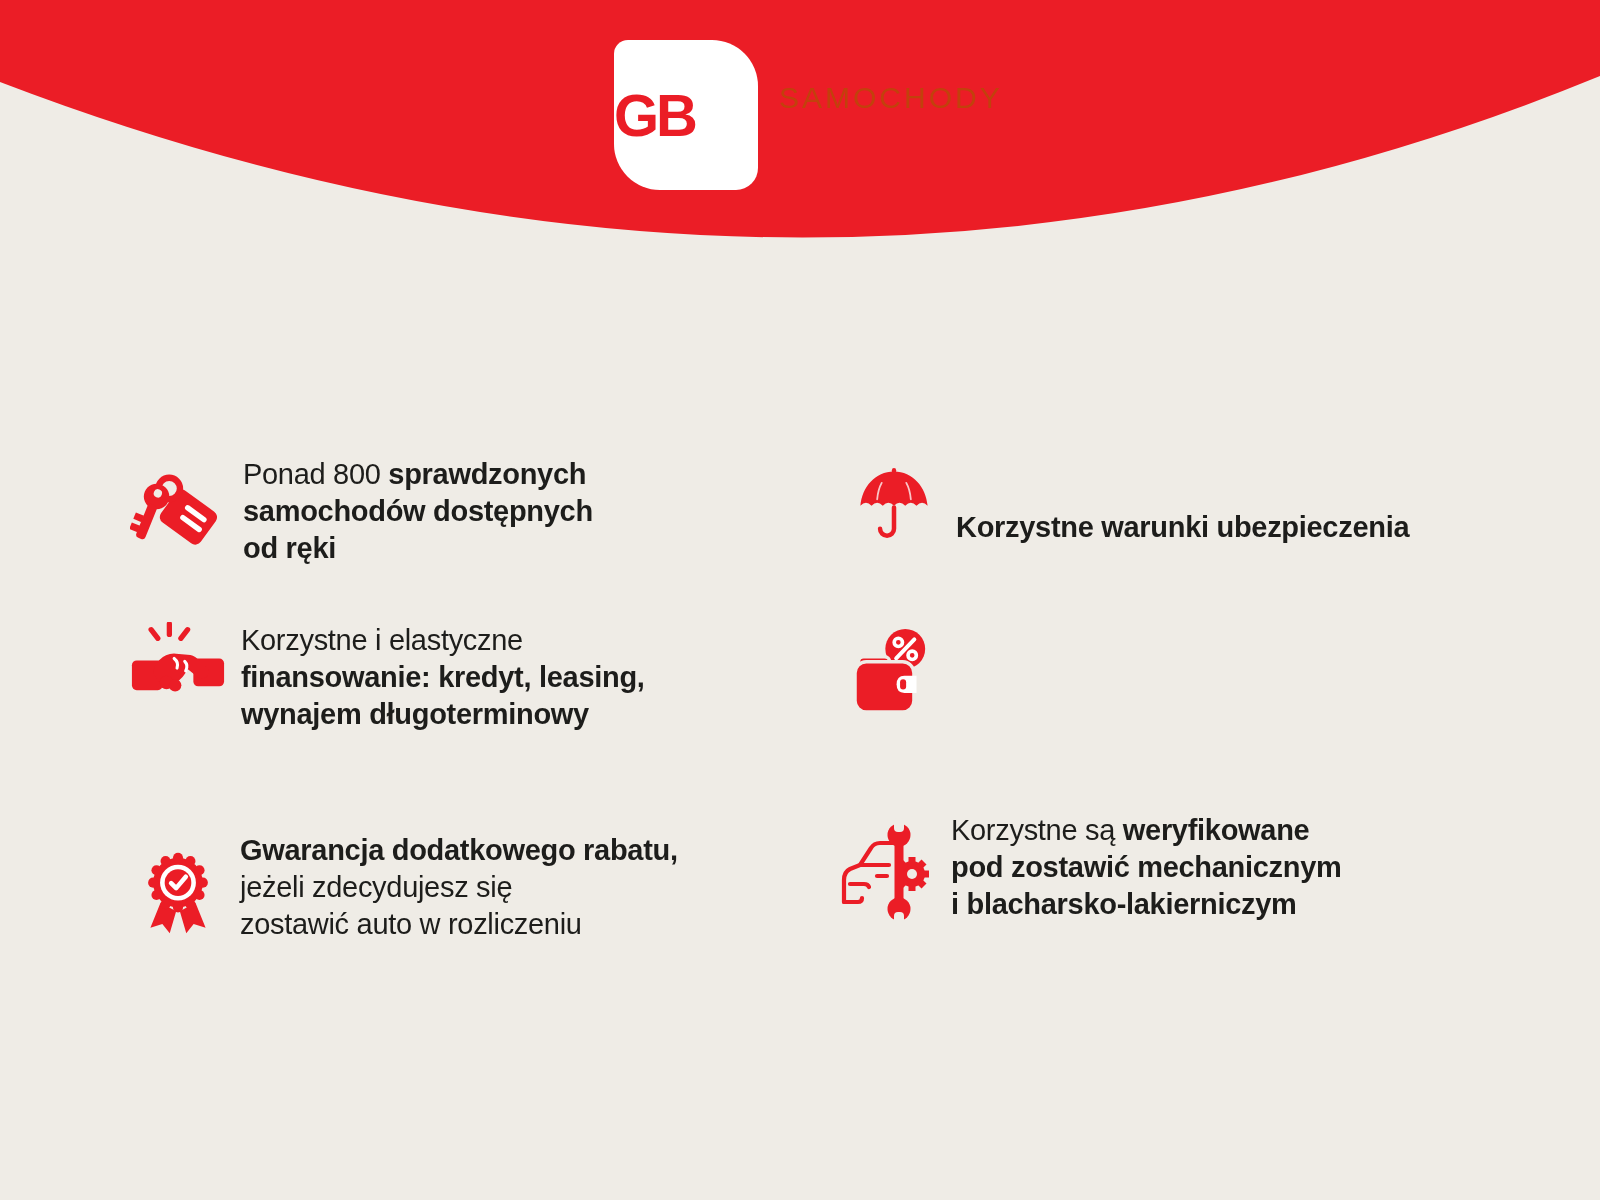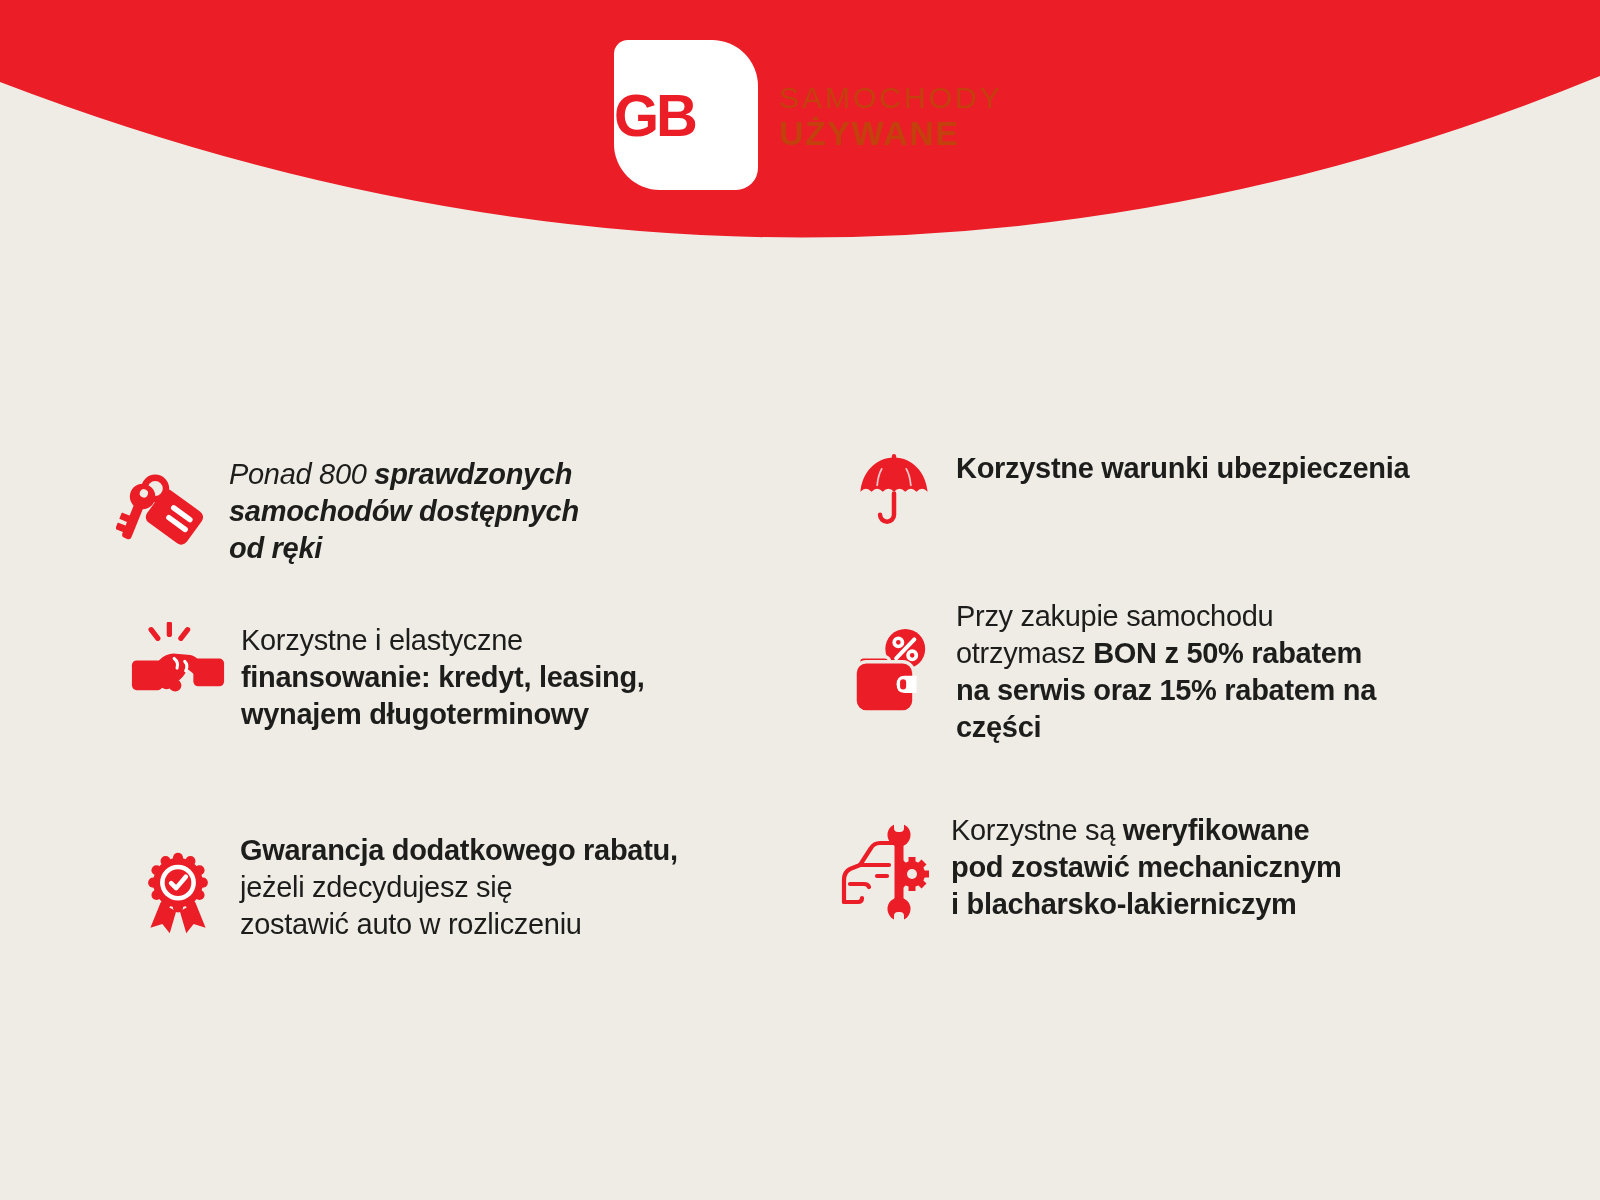--- a/index.html
+++ b/index.html
@@ -29,24 +29,24 @@
   #brand-line2{font-size:34px;font-weight:700;letter-spacing:1.5px;line-height:36px;margin-top:1px;}
   
   .feature{position:absolute;display:flex;gap:15px;}
   .ficon{flex:0 0 95px;display:flex;justify-content:center;align-items:flex-start;}
   .ficon svg{display:block;}
   .ftext{
     font-size:29px;line-height:37px;color:var(--text);
     white-space:pre-line;letter-spacing:-0.3px;
   }
   .ftext .b{font-weight:700;}
-  #f-left-1{left:116px;top:456px;width:640px;font-style:italic;}
+  #f-left-1{left:130px;top:456px;width:640px;}
   #f-left-2{left:130px;top:622px;width:660px;}
   #f-left-3{left:130px;top:820px;width:680px;margin-top:12px;}
-  #f-right-1{left:846px;top:450px;width:690px;align-items:flex-start;min-height:96px;}
+  #f-right-1{left:846px;top:450px;width:690px;align-items:flex-end;min-height:96px;}
   #f-right-2{left:846px;top:598px;width:640px;}
   #f-right-3{left:836px;top:812px;width:670px;}
   #f-left-1 .ficon svg{margin-top:8px;}
   #f-left-3 .ficon svg{margin-top:12px;}
   #f-right-2 .ficon svg{margin-top:24px;}
   #f-right-3 .ficon svg{margin-top:4px;}
   
   .fr{fill:var(--red);}
   .fw{fill:#fff;}
   .fb{fill:var(--bg);}
@@ -62,21 +62,20 @@
   <svg id="header-curve" width="1600" height="400" viewBox="0 0 1600 400" aria-hidden="true">
     <path d="M0 0 H1600 V76 Q820 396 0 82 Z" fill="var(--red)"></path>
   </svg>
 
   <div id="logo-card">
     <span id="logo-monogram">GB</span>
   </div>
 
   <div id="brand">
     <div id="brand-line1">SAMOCHODY</div>
-    <div id="brand-line2">UŻYWANE</div>
   </div>
 
   <div>
       <div class="feature" id="f-left-1">
         <div class="ficon">
           <svg viewBox="0 0 100 100" width="98" height="98">
             <g transform="rotate(36 60 52)">
               <rect class="fr" x="36" y="34" width="50" height="40" rx="7"></rect>
               <rect class="fw" x="52" y="44" width="26" height="5.5" rx="2.7"></rect>
               <rect class="fw" x="54" y="55" width="26" height="5.5" rx="2.7"></rect>
@@ -167,24 +166,20 @@
             <circle class="fr" cx="63" cy="31" r="23"></circle>
             <path class="sw" d="M73.5 20 L52.5 42" stroke-width="4.6" stroke-linecap="round"></path>
             <circle class="sw" cx="55" cy="23.5" r="4.8" stroke-width="4.2"></circle>
             <circle class="sw" cx="71" cy="38.5" r="4.8" stroke-width="4.2"></circle>
             <rect class="fr ob" x="9" y="40" width="36" height="14" rx="6" stroke-width="4"></rect>
             <rect class="fr ob" x="5" y="46" width="68" height="58" rx="13" stroke-width="4"></rect>
             <path class="fw" d="M76 62 H62 Q53 62 53 72 Q53 82 62 82 H76 Z"></path>
             <rect class="fr" x="57" y="66" width="7" height="12" rx="3.5"></rect>
           </svg>
         </div>
-        <div class="ftext"><span>Przy zakupie samochodu
-otrzymasz </span><span class="b">BON z 50% rabatem
-na serwis oraz 15% rabatem na
-części</span></div>
       </div>
       <div class="feature" id="f-right-3">
         <div class="ficon">
           <svg viewBox="0 0 100 112" width="100" height="112">
             <g class="sr" stroke-width="4.2" stroke-linecap="round" stroke-linejoin="round">
               <path d="M8 86 V64 Q8 56 14 53 L24 49 L35 32 Q38 27 44 27 H57"></path>
               <path d="M24 49 H53"></path>
               <path d="M8 86 H22 Q26 86 26 82"></path>
               <path d="M14 68 H28 Q32 68 33 71"></path>
               <path d="M41 60 H51"></path>

